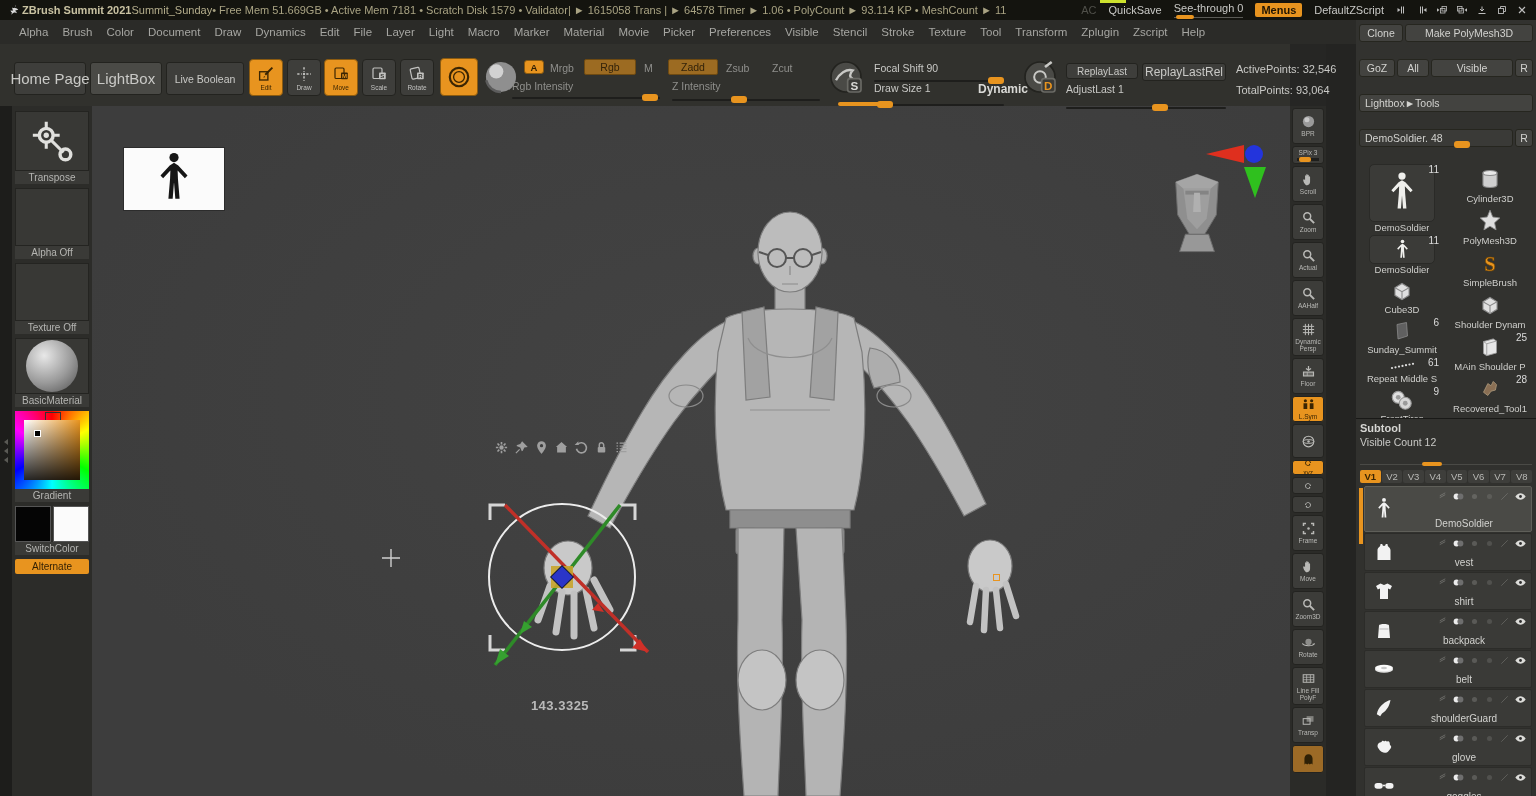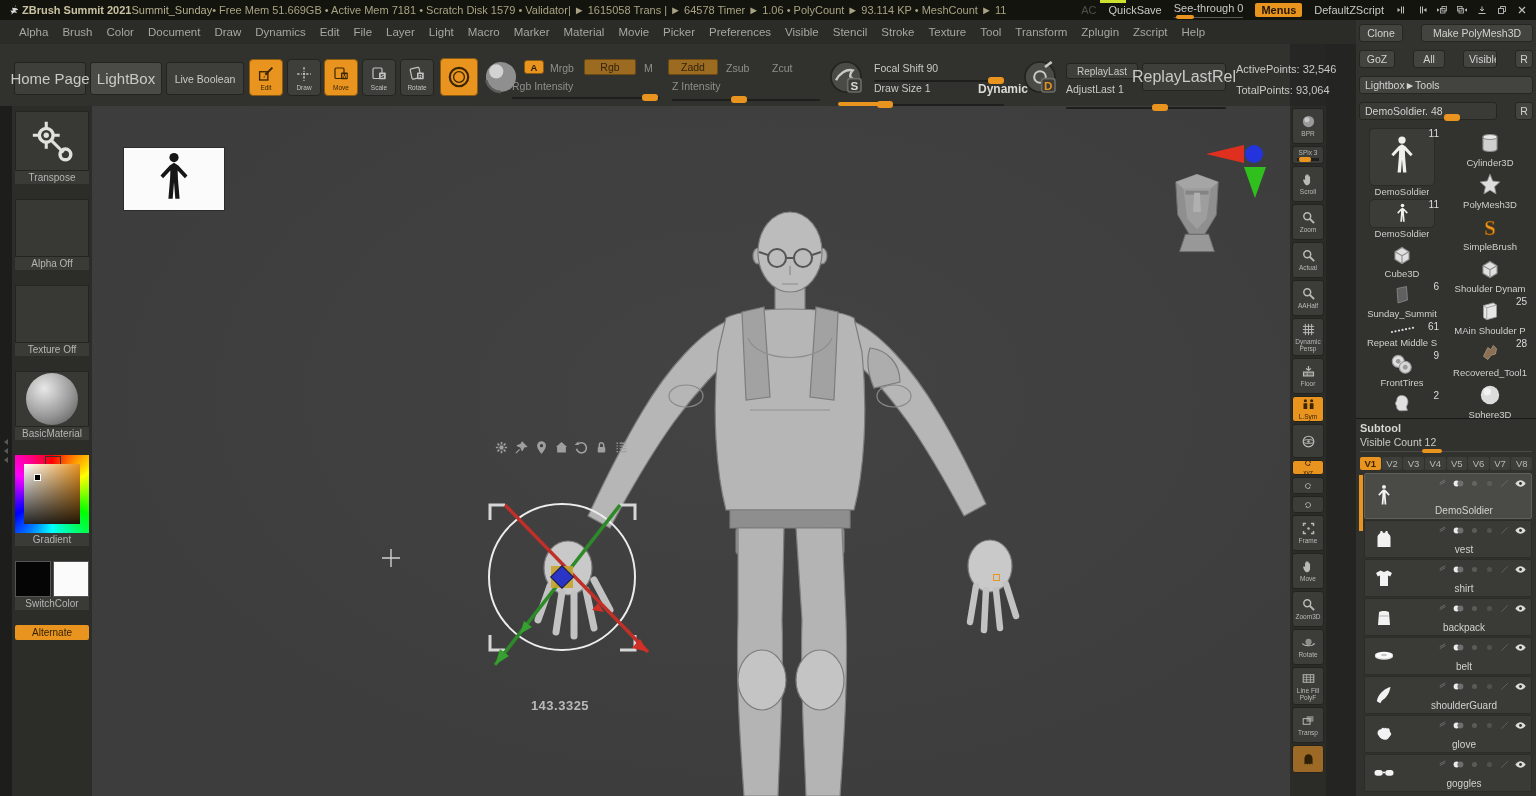--- a/index.html
+++ b/index.html
@@ -34,21 +34,21 @@
 .shelf-label{font-size:10.5px;color:#8f8f8c;white-space:nowrap}
 .shelf-label.br{color:#c9c9c6}
 .slider-track{position:relative;height:2px;background:#1e1e1c;border-radius:1px}
 .slider-thumb{position:absolute;top:-3px;width:16px;height:7px;background:#e8941f;border-radius:3px}
 .a-btn{background:#e8941f;border:1px solid #8a5a10;border-radius:3px;color:#2e1e04;font-size:9.5px;font-weight:bold;display:flex;align-items:center;justify-content:center}
 .divider-handle{position:absolute;left:838px;top:58px;width:44px;height:4px;background:#e8941f;border-radius:2px}
 
 .tray{position:absolute;left:0;top:106px;width:12px;height:690px;background:#1d1d1b;display:flex;flex-direction:column;align-items:center;justify-content:center;gap:3px}
 .tri{width:0;height:0;border-top:3px solid transparent;border-bottom:3px solid transparent;border-right:4px solid #5a5a55}
 .leftshelf{position:absolute;left:12px;top:106px;width:80px;height:690px;background:#2c2c29;display:flex;flex-direction:column;align-items:center;padding-top:5px;overflow:hidden}
-.ls-item{width:74px;margin-bottom:15px;display:flex;flex-direction:column;align-items:center}
+.ls-item{width:74px;margin-bottom:4px;display:flex;flex-direction:column;align-items:center}
 .ls-box{width:74px;background:#383835;border:1px solid #242421;display:flex;align-items:center;justify-content:center}
 .ls-label{width:74px;text-align:center;font-size:10px;color:#b5b5b2;background:#3a3a37;padding:1px 0}
 .alternate-btn{width:74px;background:#e8941f;color:#2e1e04;font-size:10px;text-align:center;padding:2px 0;border-radius:2px}
 .cp-outer{width:74px;height:78px;background:conic-gradient(#f00,#ff0,#0f0,#0ff,#00f,#f0f,#f00);position:relative}
 .cp-inner{position:absolute;left:9px;top:9px;right:9px;bottom:9px;background:linear-gradient(to bottom,rgba(0,0,0,0) 0%,rgba(0,0,0,.85) 100%),linear-gradient(to right,#fff 0%,#e8941f 100%)}
 .cp-cursor{position:absolute;left:10px;top:10px;width:7px;height:7px;border:1px solid #fff;background:#000}
 .cp-top{position:absolute;left:30px;top:1px;width:16px;height:9px;border:1px solid #333;background:transparent}
 .swatches{display:flex;width:74px;gap:2px}
 .sw{width:36px;height:36px;border:1px solid #555}
 
@@ -60,36 +60,36 @@
 
 .strip{position:absolute;left:1290px;top:106px;width:36px;height:690px;background:#2b2b28;display:flex;flex-direction:column;align-items:center;padding-top:2px;gap:2px;z-index:20}
 .strip-btn{width:32px;background:#3c3c39;border:1px solid #232320;border-radius:3px;display:flex;flex-direction:column;align-items:center;justify-content:center;color:#b9b9b6;font-size:6.5px;line-height:1.15;text-align:center;gap:1px;flex:0 0 auto;overflow:hidden}
 .strip-btn.active{background:#e8941f;color:#3a2503}
 .strip-btn.active-dim{background:#9c6a26;color:#2e2006}
 .mini-slider{width:22px;height:3px;background:#1e1e1c;position:relative}
 .mini-slider i{position:absolute;left:2px;top:-1px;width:12px;height:5px;background:#e8941f;border-radius:2px}
 .rightgap{position:absolute;left:1326px;top:20px;width:30px;height:776px;background:#242422;z-index:10}
 
 .toolpanel{position:absolute;left:1356px;top:20px;width:180px;height:776px;background:#32322f;padding:4px 3px 0;z-index:20}
-.tp-row{display:flex;gap:18px;margin-bottom:8px}
+.tp-row{display:flex;gap:2px;margin-bottom:17px}
 .tp-btn{background:#434340;border:1px solid #26261f;border-radius:3px;color:#d2d2cf;font-size:10.5px;padding:2px 5px;text-align:center;white-space:nowrap;overflow:hidden}
 .grow{flex:1}
 .tp-slider{position:relative;flex:1;background:#3a3a37;border:1px solid #26261f;border-radius:3px;color:#d2d2cf;font-size:10.5px;padding:2px 5px;text-align:left}
 .tp-slider .slider-thumb{top:auto;bottom:-2px;left:62%}
 .tools{display:flex;gap:2px;height:314px;overflow:hidden;margin-top:2px}
 .tcol{width:87px;display:flex;flex-direction:column}
 .tool{position:relative;display:flex;flex-direction:column;align-items:center;margin-bottom:2px}
 .tthumb{display:flex;align-items:center;justify-content:center;width:66px}
 .tthumb.framed{background:#3b3b38;border:1px solid #2a2a27;border-radius:5px}
 .tcount{position:absolute;top:0;right:6px;font-size:10px;color:#dcdcdc}
 .tname{font-size:9.5px;color:#cfcfcc;white-space:nowrap;max-width:87px;overflow:hidden}
 
 .subtool{position:absolute;left:1356px;top:418px;width:180px;height:378px;background:#31312e;border-top:1px solid #191917;padding:3px 4px 0;z-index:25}
 .st-title{font-size:11px;font-weight:bold;color:#d6d6d3}
-.st-count{position:relative;font-size:10.5px;color:#c9c9c6;margin:2px 0 5px;border-bottom:1px solid #4a4a46;padding-bottom:3px}
+.st-count{position:relative;font-size:10.5px;color:#c9c9c6;margin:2px 0 5px;border-bottom:1px solid #4a4a46;padding-bottom:16px}
 .st-count .slider-thumb{width:20px;height:4px;top:auto;bottom:-2px;left:62px}
 .st-tabs{display:flex;gap:1px;margin-bottom:3px}
 .st-tab{flex:1;text-align:center;font-size:9.5px;background:#3e3e3b;color:#b9b9b6;padding:1px 0;border-radius:2px}
 .st-tab.active{background:#e8941f;color:#3a2503;font-weight:bold}
 .st-list{position:relative;margin-left:4px}
 .st-sel-bar{position:absolute;left:-5px;top:2px;width:4px;height:56px;background:#e8941f}
 .st-row{position:relative;height:38px;background:#3a3a37;border:1px solid #2c2c29;border-radius:2px;margin-bottom:1px}
 .st-row.selected{background:#4a4a46;height:46px;border-color:#5f5f59}
 .st-thumb{position:absolute;left:2px;top:1px;bottom:1px;width:34px;display:flex;align-items:center;justify-content:center}
 .st-controls{position:absolute;right:4px;top:3px;display:flex;gap:4px;align-items:center}
@@ -282,21 +282,21 @@
     <div class="abs" style="left:1020px;top:13px;width:40px;height:40px">
         <svg width="40" height="40" viewBox="0 0 24 24">
           <circle cx="12" cy="12" r="9" fill="#4a4a46" stroke="#23231f"></circle>
           <circle cx="12" cy="12" r="3.5" fill="none" stroke="#c9c9c6" stroke-width="1.2"></circle>
           <path d="M15 6l4-3" stroke="#c9c9c6" stroke-width="1.6"></path>
           <rect x="13" y="13" width="8" height="8" rx="1.5" fill="#3a3a37" stroke="#6a6a65"></rect>
           <text x="17" y="19.5" font-size="7" font-weight="bold" text-anchor="middle" fill="#e8941f">D</text>
         </svg>
       </div>
     <div class="abs push-btn" style="left:1066px;top:19px;width:72px;height:16px;font-size:10px">ReplayLast</div>
-    <div class="abs push-btn" style="left:1142px;top:19px;width:84px;height:28px;font-size:16px">ReplayLastRel</div>
+    <div class="abs push-btn" style="left:1142px;top:19px;width:84px;height:18px;font-size:12px">ReplayLastRel</div>
     <div class="abs shelf-label br" style="left:1066px;top:39px">AdjustLast 1</div>
     <div class="abs slider-track" style="left:1066px;top:55px;width:160px">
         <span class="slider-thumb" style="left:54%"></span>
       </div>
     <div class="abs shelf-label br" style="left:1236px;top:19px;font-size:11px">ActivePoints: 32,546</div>
     <div class="abs shelf-label br" style="left:1236px;top:40px;font-size:11px">TotalPoints: 93,064</div>
     <div class="divider-handle"></div>
   </div>
 
   <div class="tray">

